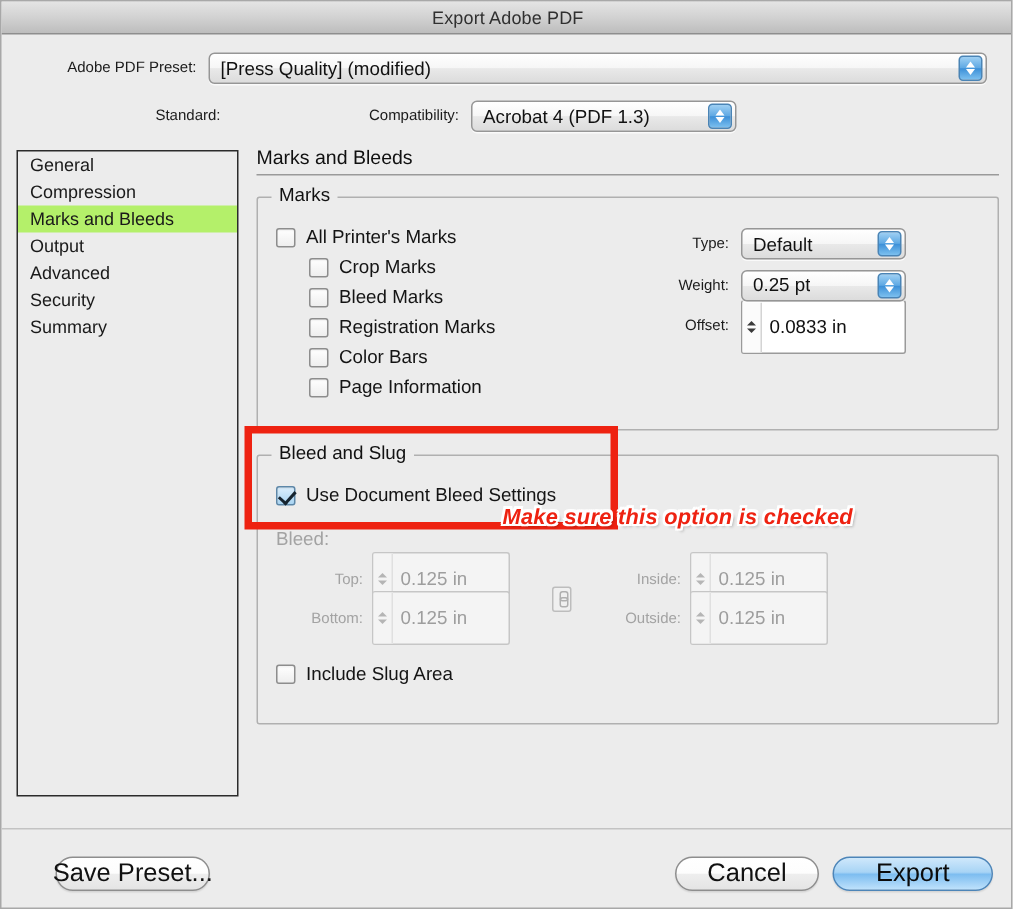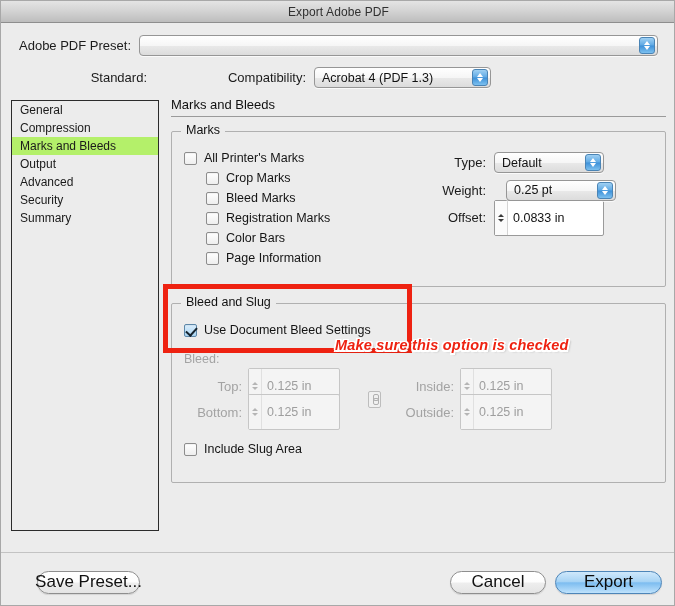--- a/index.html
+++ b/index.html
@@ -24,21 +24,21 @@
     background: linear-gradient(to bottom, #e4e4e4 0%, #d4d4d4 45%, #bdbdbd 100%);
     border-bottom: 1px solid #8e8e8e;
     display: flex; align-items: center; justify-content: center;
   }
   #titlebar .t {
     font-size: 12px; color: #303030; letter-spacing: .1px;
   }
 
   
   .lbl {
-    font-size: 13px; color: #1b1b1b;
+    font-size: 10px; color: #1b1b1b;
     text-align: right; white-space: nowrap;
   }
 
   .popup {
     position: relative;
     height: 21px;
     background: linear-gradient(to bottom, #ffffff 0%, #f6f6f6 50%, #e9e9e9 51%, #dcdcdc 100%);
     border: 1px solid #969696;
     border-radius: 4px;
     box-shadow: 0 1px 0 rgba(255,255,255,.75);
@@ -243,20 +243,21 @@
 
 <div id="window">
 
   <div id="titlebar">
     <span class="t">Export Adobe PDF</span>
   </div>
 
   <div style="position:absolute;left:0;top:33px;width:675px;height:23px;display:flex;align-items:center;">
     <span class="lbl" style="width:130px;">Adobe PDF Preset:</span>
     <div class="popup" style="margin-left:8px;width:519px;">
+      <span class="val">[Press Quality] (modified)</span>
       <span class="arrows">
         <span class="tri-up"></span>
         <span class="tri-dn"></span>
       </span>
     </div>
   </div>
 
   <div style="position:absolute;left:16px;top:65px;width:675px;height:23px;display:flex;align-items:center;">
     <span class="lbl" style="width:130px;">Standard:</span>
     <span class="lbl" style="width:105px;margin-left:54px;">Compatibility:</span>
@@ -334,21 +335,21 @@
             <div class="popup" style="margin-left:8px;width:110px;">
               <span class="val">Default</span>
               <span class="arrows">
                 <span class="tri-up"></span>
                 <span class="tri-dn"></span>
               </span>
             </div>
           </div>
           <div style="display:flex;align-items:center;height:30px;">
             <span class="lbl" style="width:64px;">Weight:</span>
-            <div class="popup" style="margin-left:20px;width:110px;">
+            <div class="popup" style="margin-left:8px;width:110px;">
               <span class="val">0.25 pt</span>
               <span class="arrows">
                 <span class="tri-up"></span>
                 <span class="tri-dn"></span>
               </span>
             </div>
           </div>
           <div style="display:flex;align-items:center;height:25px;">
             <span class="lbl" style="width:64px;">Offset:</span>
             <div class="field" style="margin-left:8px;width:110px;">

